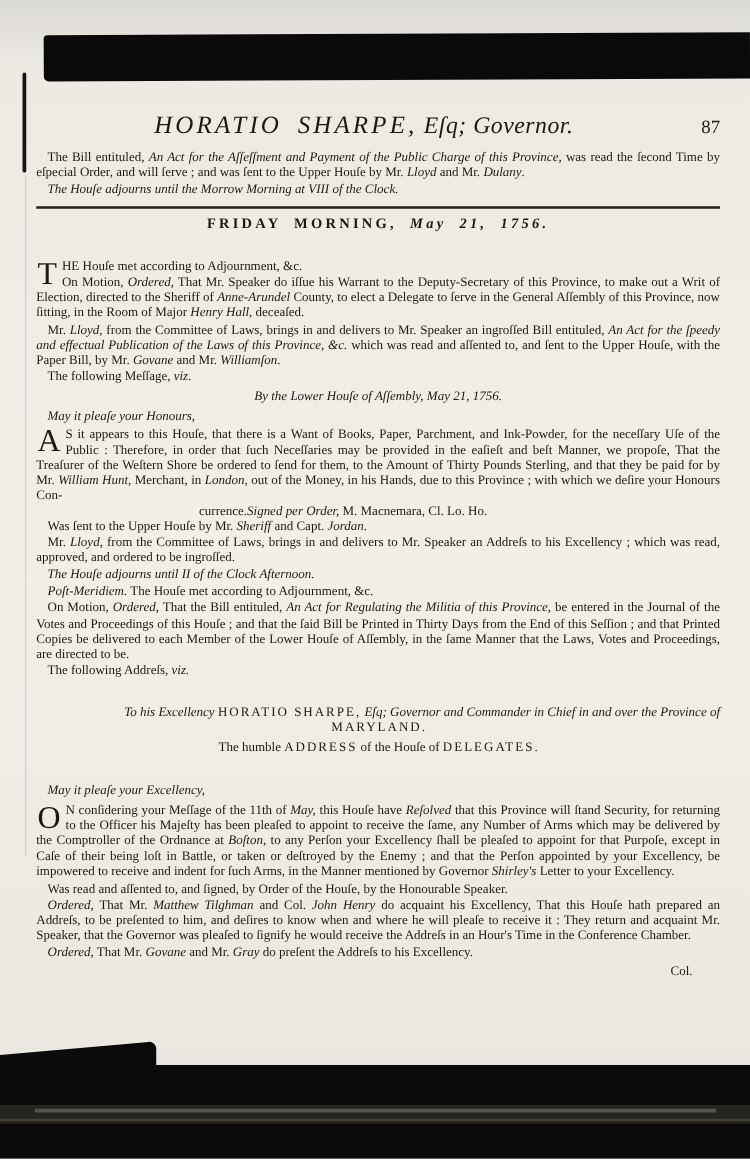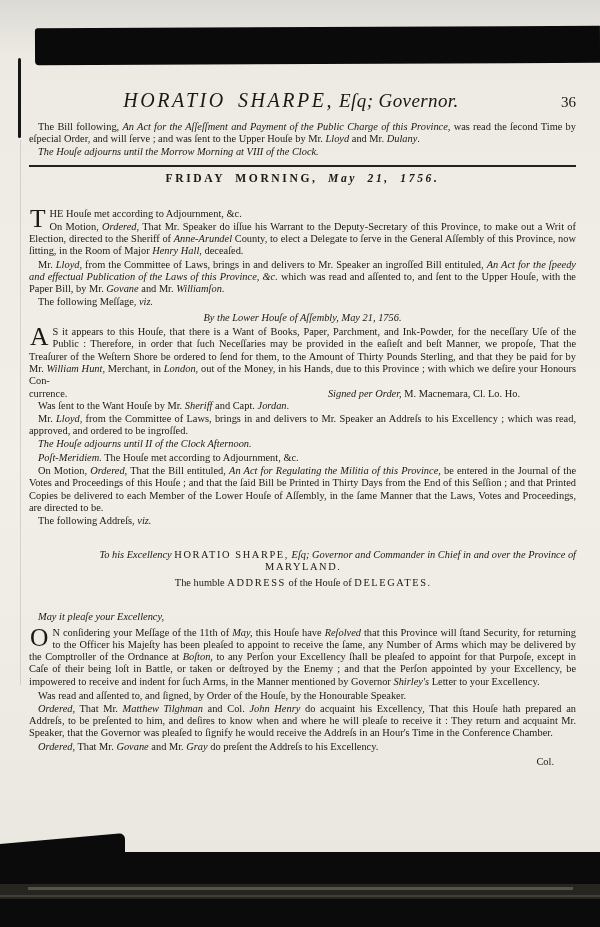--- a/index.html
+++ b/index.html
@@ -33,62 +33,63 @@
   .para { margin-bottom:1px; }
   .ind { text-indent:9px; }
   .it { font-style:italic; }
   .sc { letter-spacing:1.6px; }
   .center { text-align:right; text-align-last:center; }
   .mt2 { margin-top:2px; } .mt4 { margin-top:4px; } .mt6 { margin-top:22px; }
   .rule { height:2px; background:#25221c; margin:7px 0 5px; }
   .heading { text-align:center; text-align-last:center; letter-spacing:2.6px; word-spacing:5px;
              font-size:11.6px; margin:6px 0 23px; }
   .dropcap { float:left; font-size:25.5px; line-height:20px; padding:1px 4px 0 1px; }
-  .signed-line { display:flex; justify-content:space-between; padding-right:56px;font-family:Liberation Serif, serif; }
+  .signed-line { display:flex; justify-content:center; padding-right:56px;font-family:Liberation Serif, serif; }
   .catchword { text-align:left; text-align-last:right; padding-right:22px; margin-top:3px; }
 </style>
 </head>
 <body>
 
 <div class="page">
 
   <div class="top-bar"></div>
   <div class="left-dark"></div>
   <div class="left-faint"></div>
 
   <div class="content">
 
     <div class="page-header">
       <div class="running-title"><span class="rt-name">HORATIO SHARPE,</span><span class="rt-suffix"> Eſq; Governor.</span></div>
-      <div class="page-number">36</div>
+      <div class="page-number">87</div>
     </div>
 
-    <p class="para ind"><span>The Bill following, </span><span class="it">An Act for the Aſſeſſment and Payment of the Public Charge of this Province,</span><span> was read the ſecond Time by eſpecial Order, and will ſerve ; and was ſent to the Upper Houſe by Mr. </span><span class="it">Lloyd</span><span> and Mr. </span><span class="it">Dulany</span><span>.</span></p>
+    <p class="para ind"><span>The Bill entituled, </span><span class="it">An Act for the Aſſeſſment and Payment of the Public Charge of this Province,</span><span> was read the ſecond Time by eſpecial Order, and will ſerve ; and was ſent to the Upper Houſe by Mr. </span><span class="it">Lloyd</span><span> and Mr. </span><span class="it">Dulany</span><span>.</span></p>
     <p class="para ind"><span class="it">The Houſe adjourns until the Morrow Morning at VIII of the Clock.</span></p>
 
     <div class="rule"></div>
 
     <h2 class="heading"><span>FRIDAY MORNING, </span><span class="it">May 21, 1756.</span></h2>
 
     <p class="para"><span class="dropcap">T</span><span><span>HE Houſe met according to Adjournment, &amp;c.</span><br><span>On Motion, </span><span class="it">Ordered,</span><span> That Mr. Speaker do iſſue his Warrant to the Deputy-Secretary of this Province, to make out a Writ of Election, directed to the Sheriff of </span><span class="it">Anne-Arundel</span><span> County, to elect a Delegate to ſerve in the General Aſſembly of this Province, now ſitting, in the Room of Major </span><span class="it">Henry Hall</span><span>, deceaſed.</span></span></p>
 
     <p class="para ind mt2"><span>Mr. </span><span class="it">Lloyd</span><span>, from the Committee of Laws, brings in and delivers to Mr. Speaker an ingroſſed Bill entituled, </span><span class="it">An Act for the ſpeedy and effectual Publication of the Laws of this Province, &amp;c.</span><span> which was read and aſſented to, and ſent to the Upper Houſe, with the Paper Bill, by Mr. </span><span class="it">Govane</span><span> and Mr. </span><span class="it">Williamſon</span><span>.</span></p>
     <p class="para ind"><span>The following Meſſage, </span><span class="it">viz.</span></p>
 
     <p class="para center mt4"><span class="it">By the Lower Houſe of Aſſembly, May 21, 1756.</span></p>
 
+    <p class="para ind mt4"><span class="it">May it pleaſe your Honours,</span></p>
 
     <p class="para mt2"><span class="dropcap">A</span><span><span>S it appears to this Houſe, that there is a Want of Books, Paper, Parchment, and Ink-Powder, for the neceſſary Uſe of the Public : Therefore, in order that ſuch Neceſſaries may be provided in the eaſieſt and beſt Manner, we propoſe, That the Treaſurer of the Weſtern Shore be ordered to ſend for them, to the Amount of Thirty Pounds Sterling, and that they be paid for by Mr. </span><span class="it">William Hunt</span><span>, Merchant, in </span><span class="it">London</span><span>, out of the Money, in his Hands, due to this Province ; with which we deſire your Honours Con-</span></span></p>
 
     <div class="signed-line">
       <span>currence.</span>
       <span><span class="it">Signed per Order, </span><span>M. Macnemara, Cl. Lo. Ho.</span></span>
     </div>
 
-    <p class="para ind"><span>Was ſent to the Want Houſe by Mr. </span><span class="it">Sheriff</span><span> and Capt. </span><span class="it">Jordan</span><span>.</span></p>
+    <p class="para ind"><span>Was ſent to the Upper Houſe by Mr. </span><span class="it">Sheriff</span><span> and Capt. </span><span class="it">Jordan</span><span>.</span></p>
     <p class="para ind"><span>Mr. </span><span class="it">Lloyd</span><span>, from the Committee of Laws, brings in and delivers to Mr. Speaker an Addreſs to his Excellency ; which was read, approved, and ordered to be ingroſſed.</span></p>
     <p class="para ind"><span class="it">The Houſe adjourns until II of the Clock Afternoon.</span></p>
     <p class="para ind mt2"><span class="it">Poſt-Meridiem.</span><span> The Houſe met according to Adjournment, &amp;c.</span></p>
     <p class="para ind"><span>On Motion, </span><span class="it">Ordered,</span><span> That the Bill entituled, </span><span class="it">An Act for Regulating the Militia of this Province,</span><span> be entered in the Journal of the Votes and Proceedings of this Houſe ; and that the ſaid Bill be Printed in Thirty Days from the End of this Seſſion ; and that Printed Copies be delivered to each Member of the Lower Houſe of Aſſembly, in the ſame Manner that the Laws, Votes and Proceedings, are directed to be.</span></p>
     <p class="para ind"><span>The following Addreſs, </span><span class="it">viz.</span></p>
 
     <p class="para center mt6"><span class="it">To his Excellency </span><span class="sc">HORATIO SHARPE,</span><span class="it"> Eſq; Governor and Commander in Chief in and over the Province of </span><span class="sc">MARYLAND</span><span>.</span></p>
     <p class="para center mt4"><span>The humble </span><span class="sc">ADDRESS</span><span> of the Houſe of </span><span class="sc">DELEGATES</span><span>.</span></p>
 
     <p class="para ind mt6"><span class="it">May it pleaſe your Excellency,</span></p>

